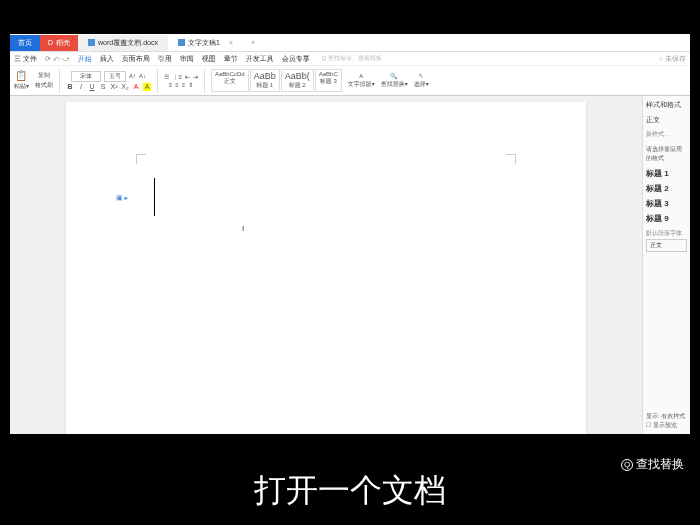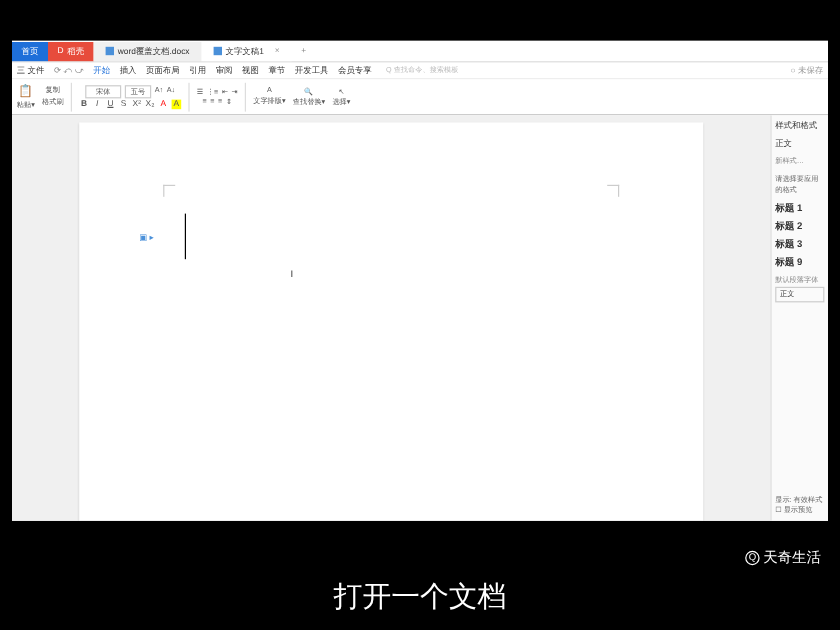--- a/index.html
+++ b/index.html
@@ -34,21 +34,21 @@
   .section-ico { position: absolute; top: 92px; left: 50px; font-size: 7px; color: #4a90d9; }
   .side-panel { width: 48px; background: #fafafa; border-left: 1px solid #ddd; display: flex; flex-direction: column; font-size: 7px; color: #333; padding: 4px 3px; }
   .sp-title { font-size: 7px; margin-bottom: 3px; }
   .sp-body { color: #333; padding: 2px 0; }
   .sp-new { font-size: 6px; color: #888; margin: 3px 0; }
   .sp-label { font-size: 6px; color: #666; margin: 3px 0; }
   .sp-heading { font-size: 8px; font-weight: bold; padding: 2px 0; }
   .sp-small { font-size: 6px; color: #888; margin-top: 3px; }
   .sp-sel { border: 1px solid #ccc; padding: 1px 3px; font-size: 6px; margin-top: 1px; }
   .sp-footer { margin-top: auto; font-size: 6px; color: #666; }
-  .caption { position: absolute; bottom: 12px; width: 100%; text-align: center; color: #fff; font-size: 24px; font-weight: 500; text-shadow: 1px 1px 2px rgba(0,0,0,.8); }
+  .caption { position: absolute; bottom: 12px; width: 100%; text-align: center; color: #fff; font-size: 32px; font-weight: 500; text-shadow: 1px 1px 2px rgba(0,0,0,.8); }
   .watermark { position: absolute; bottom: 52px; right: 16px; color: #fff; font-size: 12px; display: flex; align-items: center; gap: 3px; }
   .wm-ico { width: 12px; height: 12px; border: 1px solid #fff; border-radius: 50%; display: inline-flex; align-items: center; justify-content: center; font-size: 8px; }
   .sep { width: 1px; height: 24px; background: #ddd; }
 </style>
 </head>
 <body>
 
 <div class="screen">
 
   <div class="tab-bar">
@@ -122,20 +122,38 @@
         <span>⇥</span>
       </div>
       <div class="rib-row">
         <span>≡</span>
         <span>≡</span>
         <span>≡</span>
         <span>⇕</span>
       </div>
     </div>
     <div class="sep"></div>
+    <div class="style-prev">
+      <div class="style-box">
+          <div>AaBbCcDd</div>
+          <div>正文</div>
+        </div>
+      <div class="style-box">
+          <div class="style-big">AaBb</div>
+          <div>标题 1</div>
+        </div>
+      <div class="style-box">
+          <div class="style-big">AaBb(</div>
+          <div>标题 2</div>
+        </div>
+      <div class="style-box">
+          <div>AaBbC</div>
+          <div>标题 3</div>
+        </div>
+    </div>
     <div class="rib-group">
       <span>A</span>
       <span>文字排版▾</span>
     </div>
     <div class="rib-group">
       <span>🔍</span>
       <span>查找替换▾</span>
     </div>
     <div class="rib-group">
       <span>↖</span>
@@ -168,16 +186,16 @@
         <div>显示: 有效样式</div>
         <div>☐ 显示预览</div>
       </div>
     </div>
   </div>
 
 </div>
 
 <div class="watermark">
   <span class="wm-ico">Q</span>
-  <span>天奇生活</span>
+  <span>查找替换</span>
 </div>
 
 <div class="caption">打开一个文档</div>
 
 </body></html>

